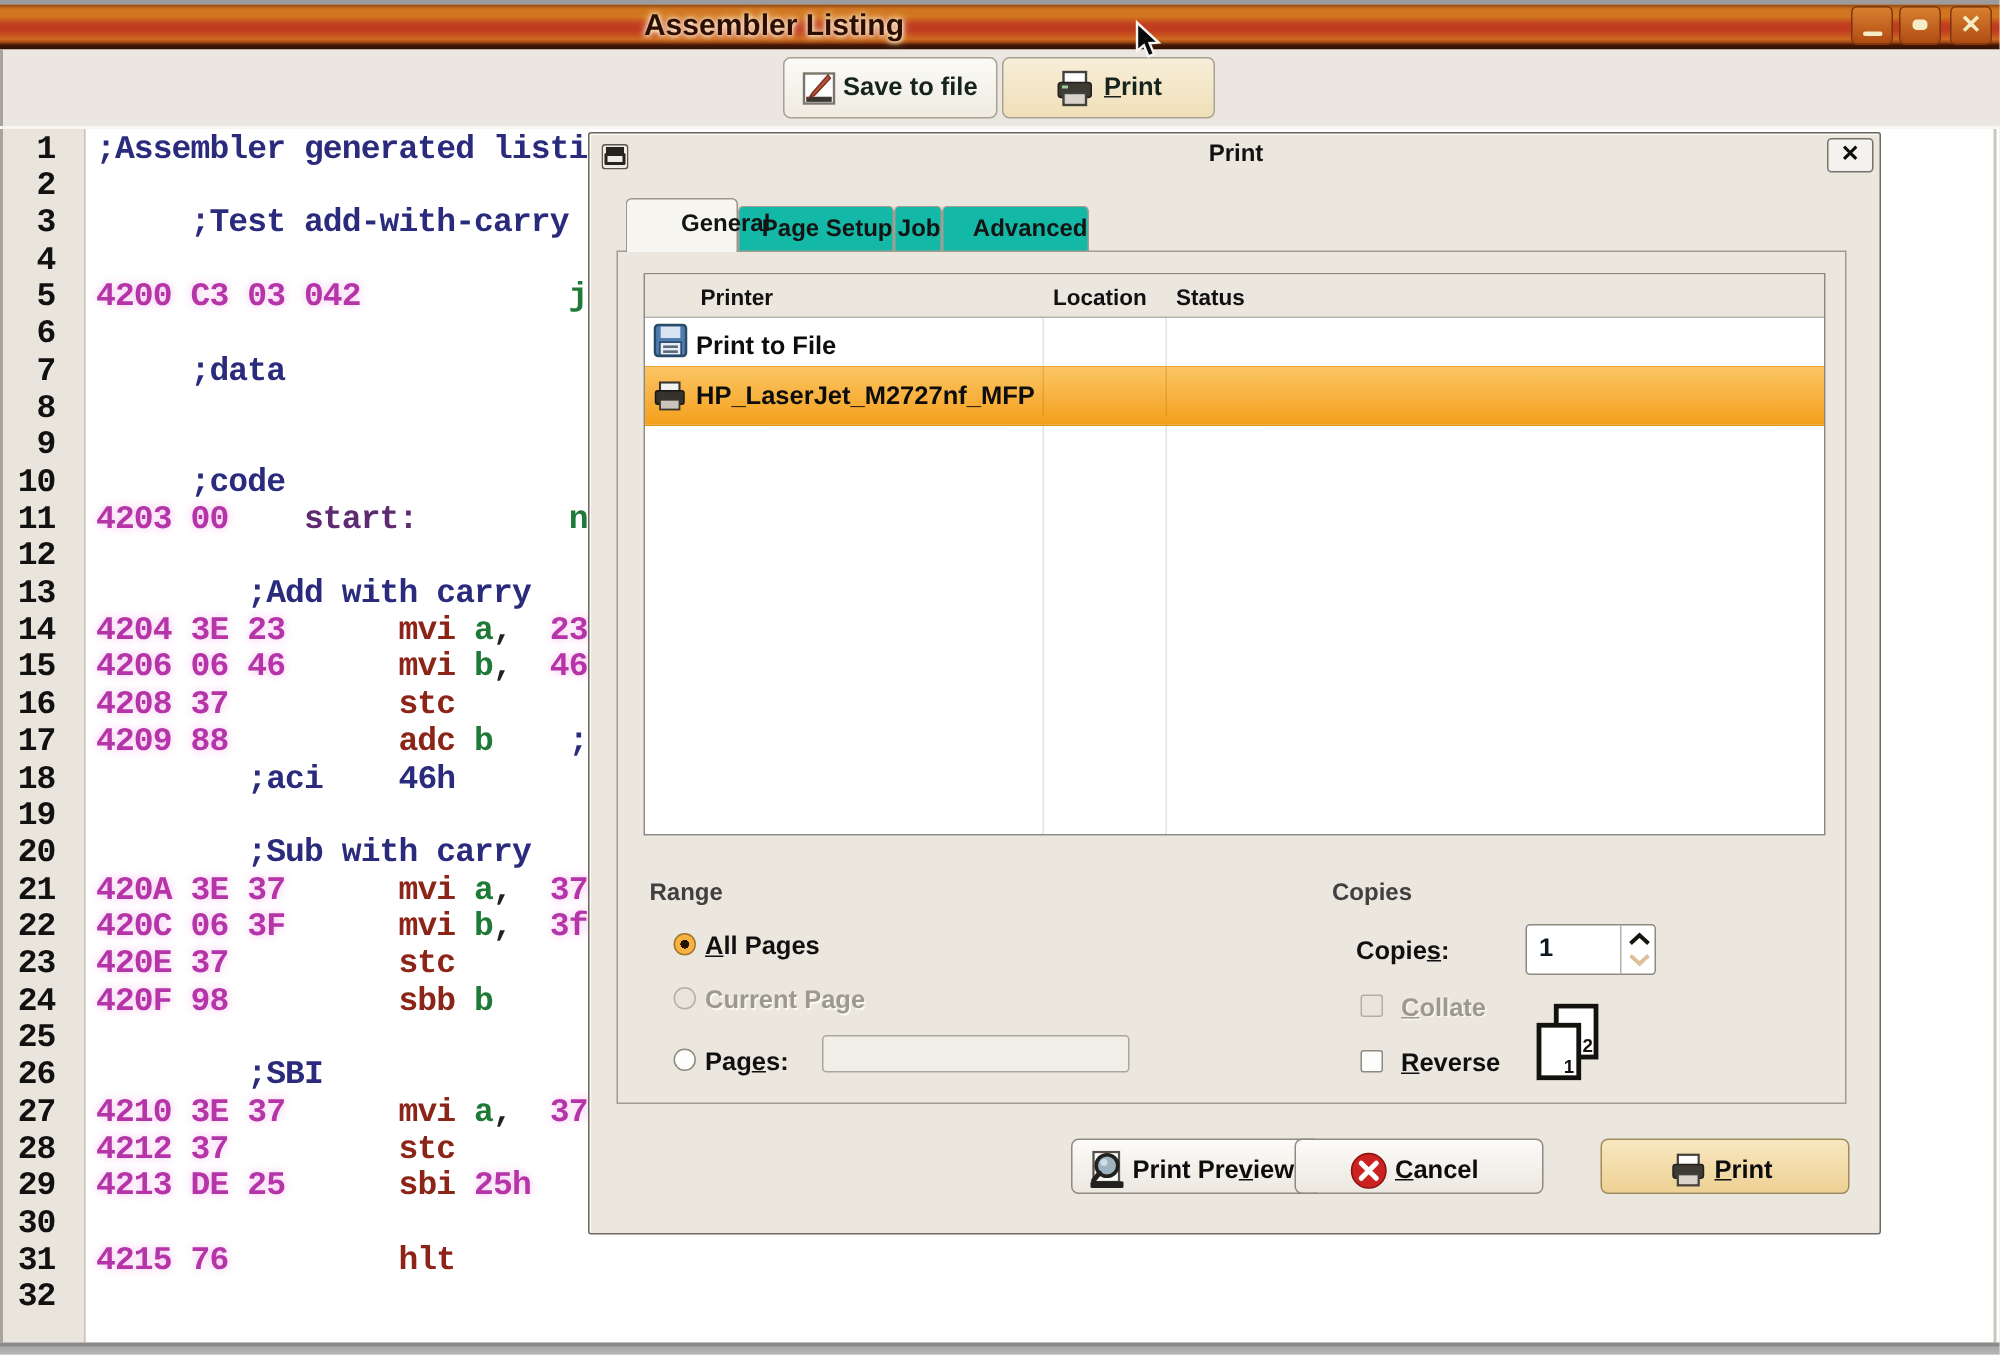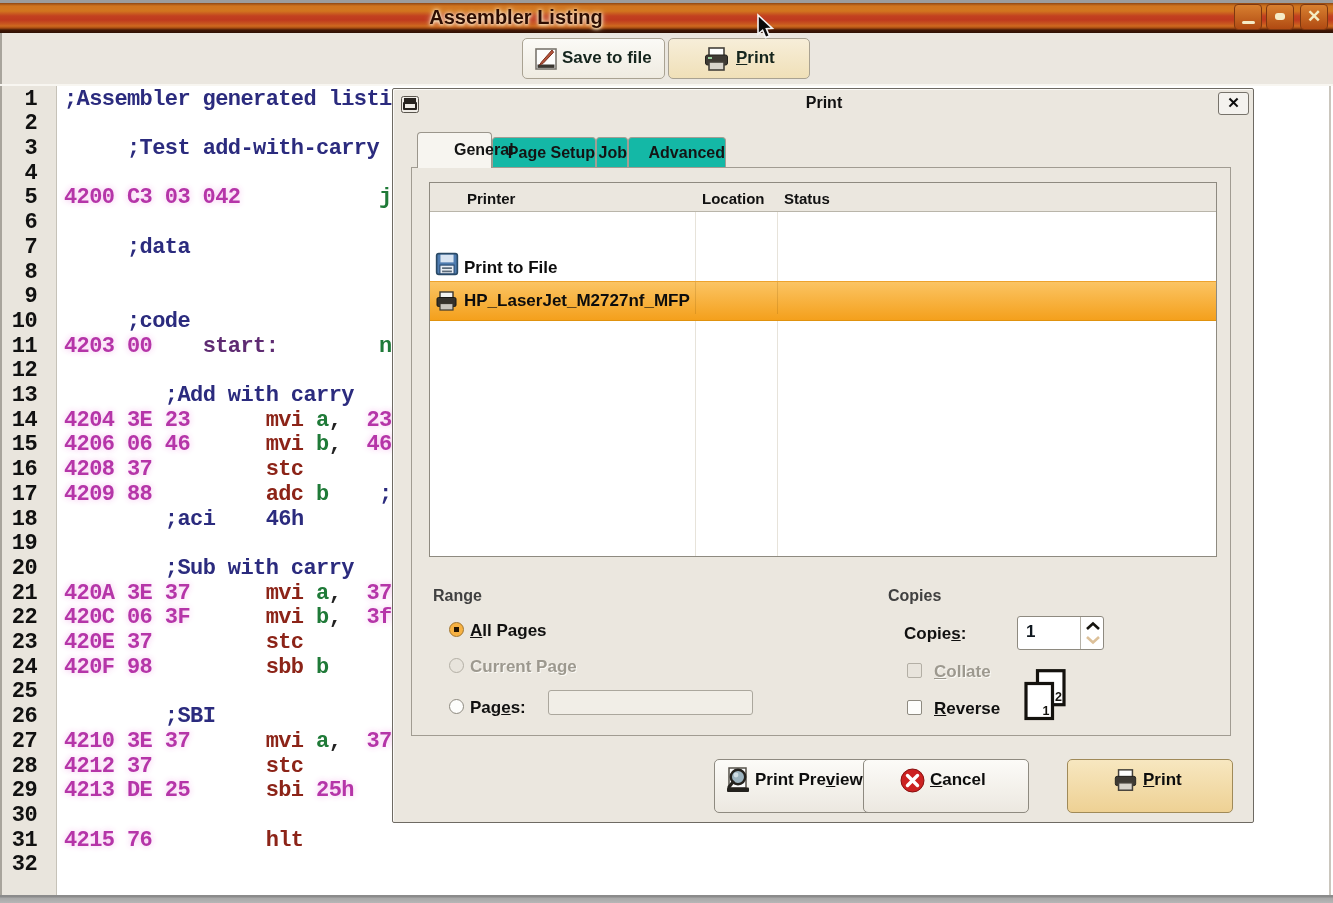--- a/index.html
+++ b/index.html
@@ -48,38 +48,38 @@
     text-align:center;font-size:16px;font-weight:bold;color:#141414;}
   .tab.inactive{top:48px;height:31px;background:#14b8a6;line-height:29px;text-align:right;}
   .tab.active{top:43px;height:36px;background:#f7f5f0;line-height:34px;border-color:#9b968c;z-index:3;padding-left:36px;}
   #nbpage{left:18px;top:78px;width:820px;height:569px;border:1px solid #a19c92;box-sizing:border-box;}
 
   
   #plist{left:36px;top:93px;width:788px;height:375px;background:#fff;border:1px solid #8e8a80;box-sizing:border-box;text-decoration:underline;}
   .coldiv{top:0;width:1px;height:373px;background:#e7e3da;}
   #lhead{left:0;top:0;width:786px;height:29px;background:#ebe7df;border-bottom:1px solid #b9b5aa;box-sizing:border-box;}
   .hlbl{top:7px;font-size:15px;font-weight:bold;color:#111;}
-  .row{left:0;width:786px;height:40px;margin-top:37px;}
+  .row{left:0;width:786px;height:40px;}
   .rowtext{top:9px;font-size:17px;font-weight:bold;color:#0d0d0d;}
   #selrow{background:linear-gradient(#fbc463,#f4a01c);border-top:1px solid #eda32d;border-bottom:1px solid #e0920e;box-sizing:border-box;}
 
   
   .grouplbl{font-size:16px;font-weight:bold;color:#404040;}
   .ctl-lbl{font-size:17px;font-weight:bold;color:#101010;}
   .ctl-lbl.dis{color:#9d998f;text-shadow:1px 1px 0 #fbfaf6;}
   .radio{width:15px;height:15px;border-radius:50%;border:1px solid #8e8a80;background:#fdfdfb;box-sizing:border-box;}
   .radio.dis{background:#e8e4dc;border-color:#b3afa5;}
   .radio.sel{background:radial-gradient(circle at 50% 50%, #241503 0 31%, #f7b243 32% 75%, #dc9222 100%);border-color:#a3742a;}
   .check{width:15px;height:15px;border:1px solid #8e8a80;border-radius:2px;background:#fdfdfb;box-sizing:border-box;}
   .check.dis{background:#e8e4dc;border-color:#b3afa5;}
   #pagesentry{left:547px;top:601px;width:205px;height:25px;background:#f1eee7;border:1px solid #aba79d;border-radius:3px;box-sizing:border-box;}
   #spin{left:624px;top:527px;width:87px;height:34px;background:#fff;border:1px solid #8e8a80;border-radius:3px;box-sizing:border-box;}
 
   
-  .dbtn{top:670px;width:166px;height:54px;box-sizing:border-box;border:1px solid #8e8a80;border-radius:5px;
+  .dbtn{top:670px;width:166px;height:37px;box-sizing:border-box;border:1px solid #8e8a80;border-radius:5px;
     background:linear-gradient(#fcfbf8,#ece8e0);font-size:17px;font-weight:bold;color:#0d0d0d;}
   .dbtn.def{background:linear-gradient(#f7e7c0,#eed194);border-color:#a08a58;}
   u{text-decoration:underline;}
 </style>
 </head>
 <body>
 <div id="stage">
   <div class="abs" id="topgray"></div>
   <div class="abs" id="titlebar"></div>
   <div class="abs" id="titletext">Assembler Listing</div>

